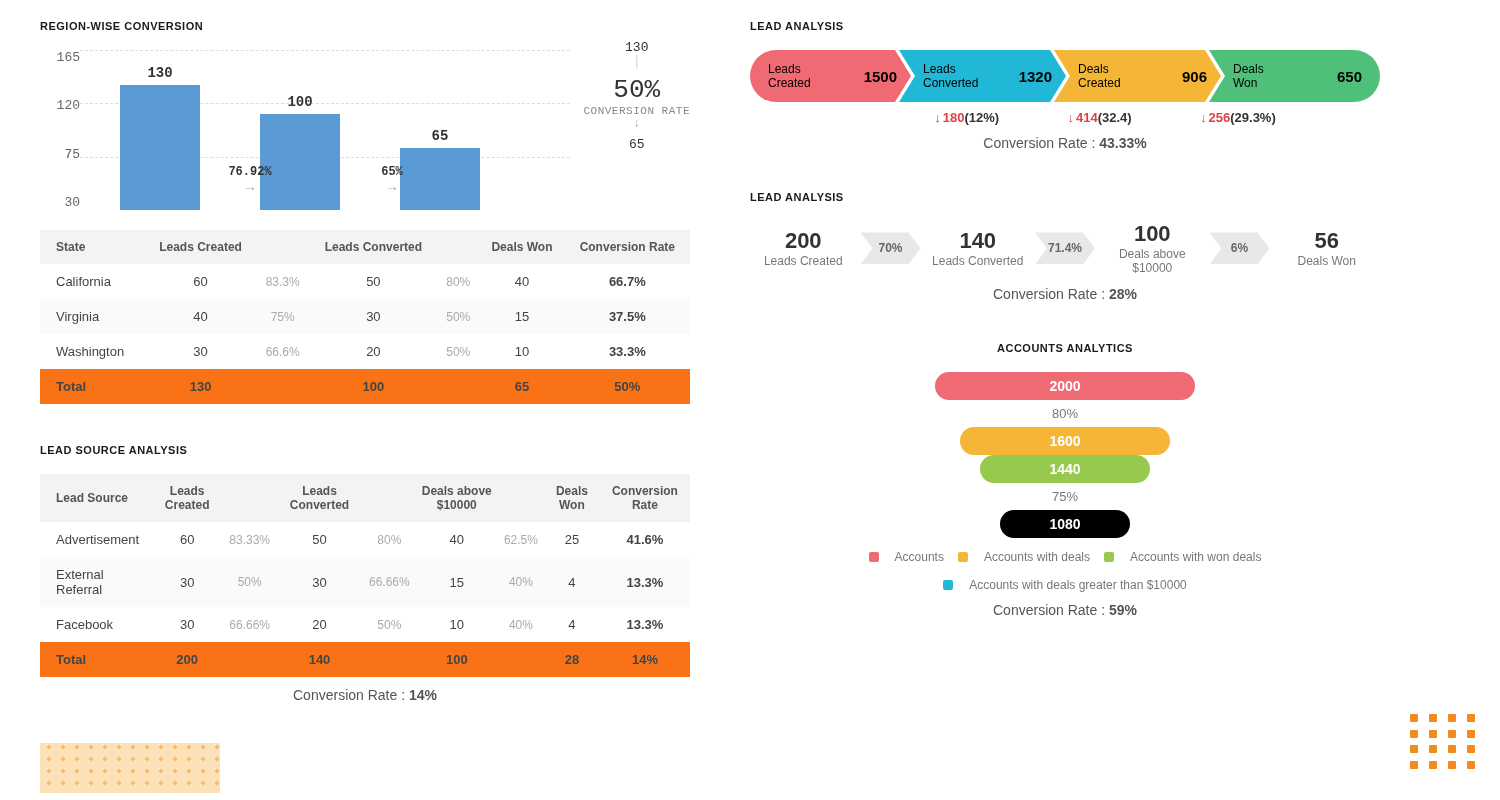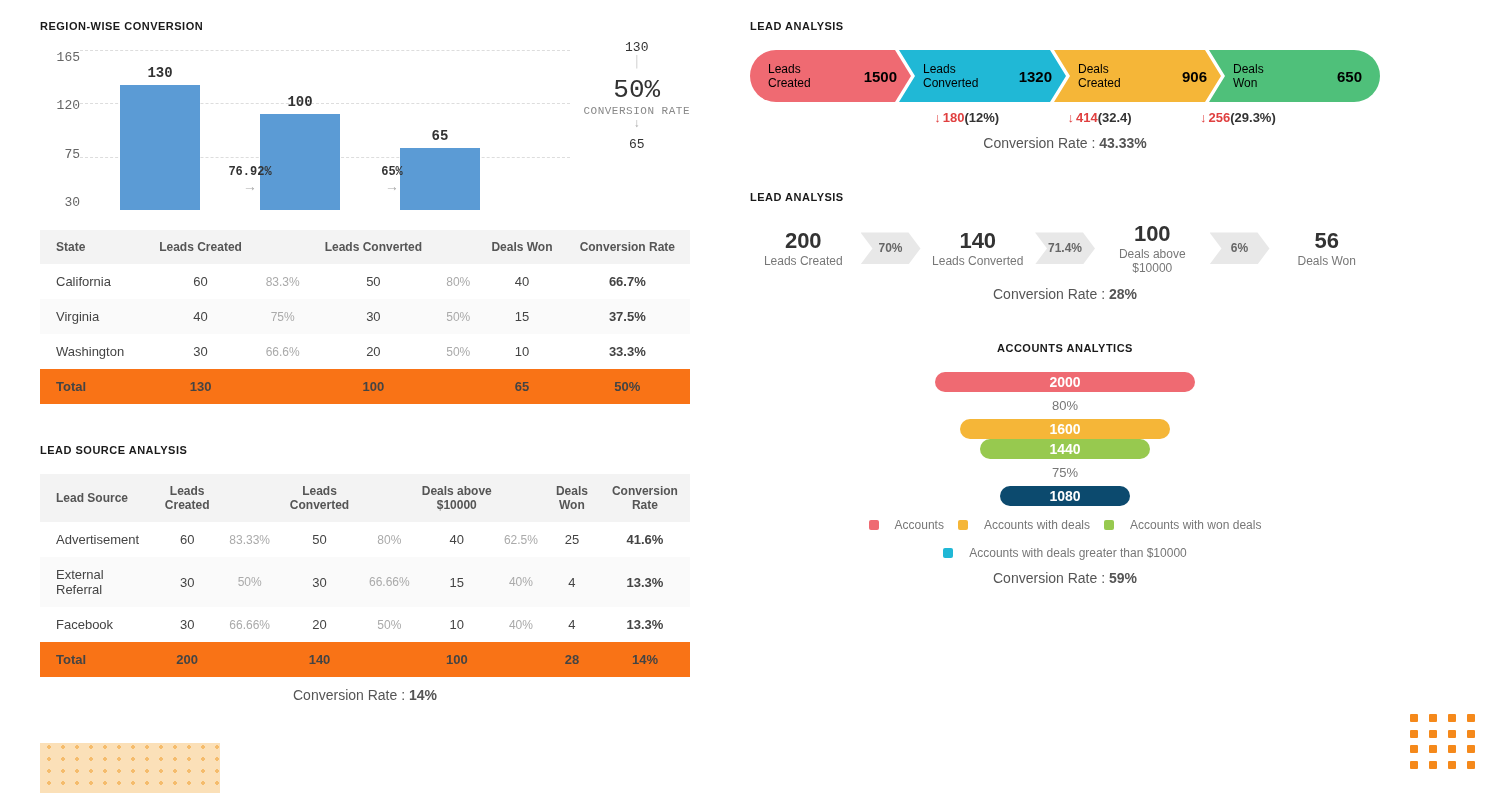--- a/index.html
+++ b/index.html
@@ -54,21 +54,21 @@
 
 
 .gray-funnel { display: flex; align-items: center; gap: 4px; }
 .gf-stage { text-align: center; flex: 1; }
 .gf-val { font-size: 22px; font-weight: 700; }
 .gf-lbl { font-size: 12px; color: #777; line-height: 1.2; }
 .gf-chev { width: 60px; height: 32px; background: #e8e8e8; color: #666; font-size: 12px; display: flex; align-items: center; justify-content: center; clip-path: polygon(0 0, calc(100% - 12px) 0, 100% 50%, calc(100% - 12px) 100%, 0 100%, 12px 50%); font-weight: 600; }
 
 
 .accounts { text-align: center; }
-.pill { height: 20px; border-radius: 14px; color: #fff; font-weight: 700; font-size: 14px; display: inline-flex; align-items: center; justify-content: center; margin: 0 auto; }
+.pill { height: 28px; border-radius: 14px; color: #fff; font-weight: 700; font-size: 14px; display: inline-flex; align-items: center; justify-content: center; margin: 0 auto; }
 .pill-pct { font-size: 13px; color: #777; margin: 6px 0; }
 .legend { display: flex; flex-wrap: wrap; justify-content: center; gap: 14px; font-size: 12px; color: #777; margin-top: 12px; }
 .lg-item { display: flex; align-items: center; gap: 16px; }
 .lg-sw { width: 10px; height: 10px; border-radius: 2px; }
 
 
 .dots-orange { position: relative; margin-top: 10px; width: 180px; height: 50px; background:
   radial-gradient(circle, #f5bc6c 2px, transparent 2px);
   background-size: 14px 12px; background-position: 30px 10px;
   background-color: #fbe0b8; }
@@ -309,21 +309,21 @@
     </div>
 
     <div class="section accounts">
       <div class="section-title" style="text-align:center">ACCOUNTS ANALYTICS</div>
       <div id="accounts-pills">
           <div><div class="pill" style="background: rgb(239, 106, 114); width: 260px;">2000</div></div>
           <div class="pill-pct">80%</div>
           <div><div class="pill" style="background: rgb(245, 182, 56); width: 210px;">1600</div></div>
           <div><div class="pill" style="background: rgb(151, 201, 79); width: 170px;">1440</div></div>
           <div class="pill-pct">75%</div>
-          <div><div class="pill" style="background: #0c4a6e; width: 130px;">1080</div></div>
+          <div><div class="pill" style="background: #000000; width: 130px;">1080</div></div>
         </div>
       <div class="legend" id="accounts-legend">
           <div class="lg-item">
             <span class="lg-sw" style="background:#ef6a72"></span>
             <span>Accounts</span>
           </div>
           <div class="lg-item">
             <span class="lg-sw" style="background:#f5b638"></span>
             <span>Accounts with deals</span>
           </div>

